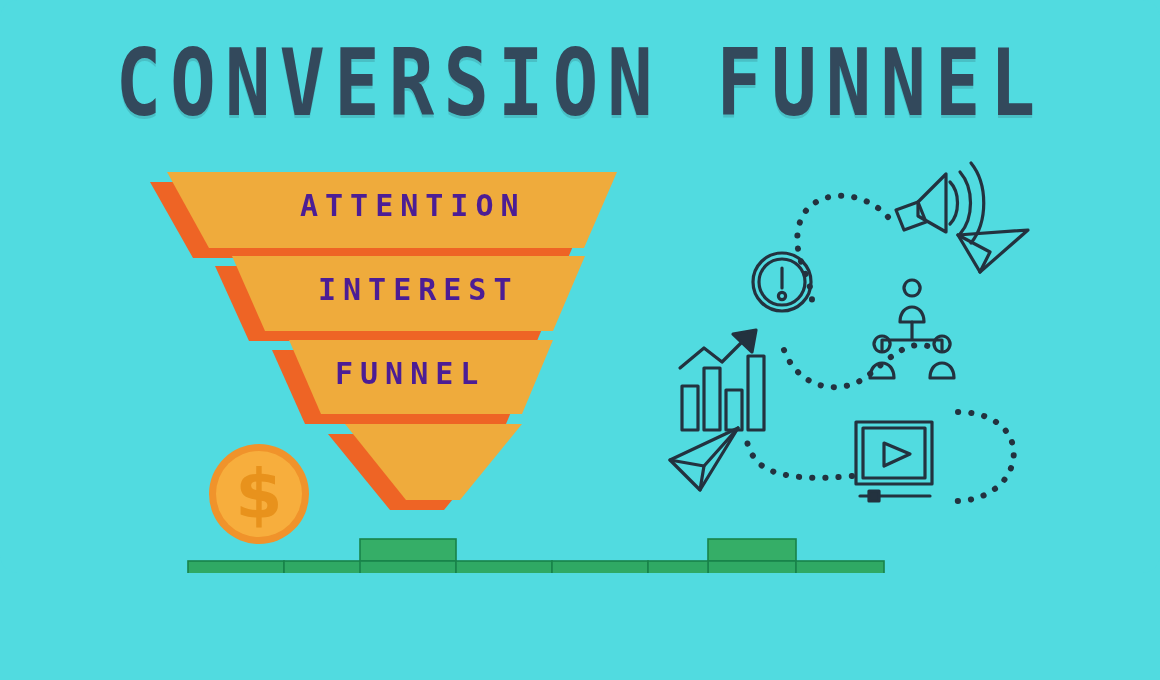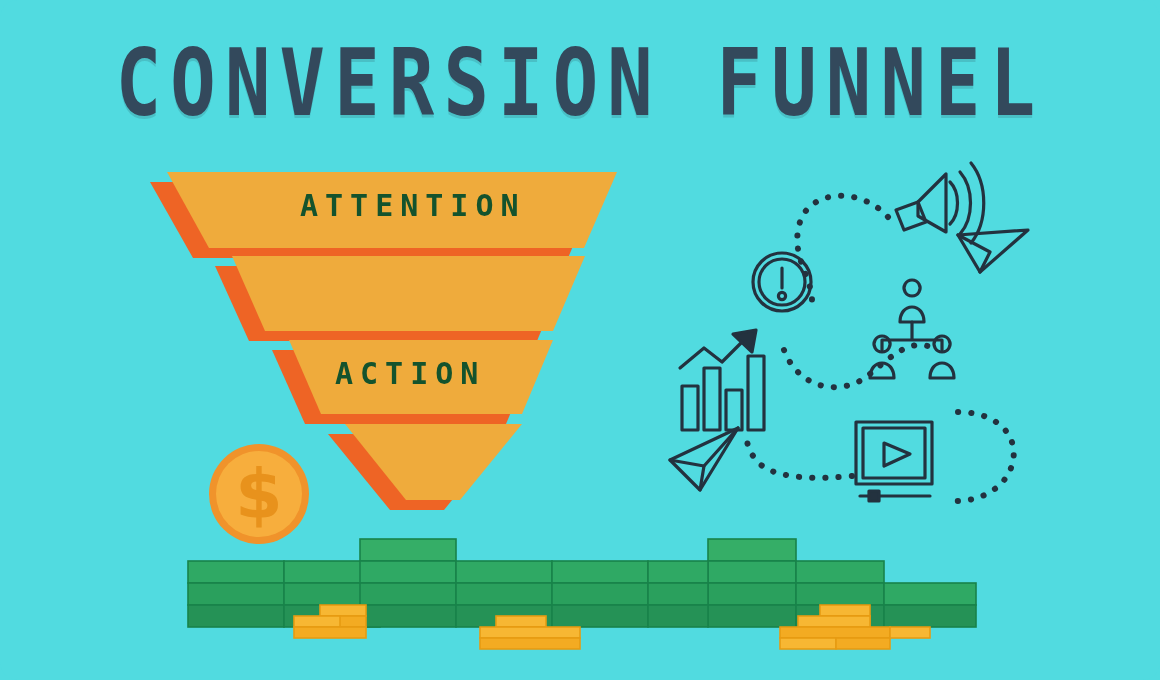--- a/index.html
+++ b/index.html
@@ -5,21 +5,21 @@
 <style>
   html,body{margin:0;padding:0;}
   body{
     width:1160px;height:680px;
     background:#51dbe0;
     font-family:"DejaVu Sans Mono", monospace;
     overflow:hidden;
   }
   #stage{
     position:relative;
-    width:1160px;height:680px;
+    width:1160px;height:573px;
     background:#51dbe0;
     overflow:hidden;
     border-radius:18px;
   }
   
   #title{
     position:absolute;
     left:0; top:38px;
     width:1160px;
     text-align:center;
@@ -37,21 +37,21 @@
   }
   
   #funnel{
     position:absolute;
     left:0;top:0;width:700px;height:560px;
   }
   .seg-label{
     position:absolute;
     font-family:"DejaVu Sans Mono", monospace;
     font-weight:bold;
-    color:#14532d;
+    color:#4c1d95;
     letter-spacing:7px;
     white-space:nowrap;
     user-select:none;
   }
   
   #icons{
     position:absolute;
     left:660px;top:160px;
     width:420px;height:350px;
   }
@@ -86,21 +86,22 @@
       <polygon points="289,340 553,340 522,414 321,414" fill="#efab3c"></polygon>
     </g>
 
     <g>
       <polygon points="328,434 506,434 444,510 390,510" fill="#ee6425"></polygon>
       <polygon points="345,424 522,424 460,500 406,500" fill="#efab3c"></polygon>
     </g>
   </svg>
 
   <div class="seg-label" style="left:300px;top:188px;font-size:30px;">ATTENTION</div>
-  <div class="seg-label" style="left:335px;top:356px;font-size:30px;">ACTION</div>
+  <div class="seg-label" style="left:318px;top:272px;font-size:30px;">INTEREST</div>
+  <div class="seg-label" style="left:335px;top:356px;font-size:30px;">FUNNEL</div>
 
   <svg style="position:absolute;left:205px;top:440px;width:108px;height:108px;" viewBox="0 0 108 108">
     <circle cx="54" cy="54" r="50" fill="#f0932b"></circle>
     <circle cx="54" cy="54" r="43" fill="#f7ae3d"></circle>
   </svg>
   <div style="position:absolute;left:205px;top:440px;width:108px;height:108px;
               display:flex;align-items:center;justify-content:center;
               font-family:'DejaVu Sans',sans-serif;font-size:68px;font-weight:bold;
               color:#e8921c;user-select:none;">$</div>
 

